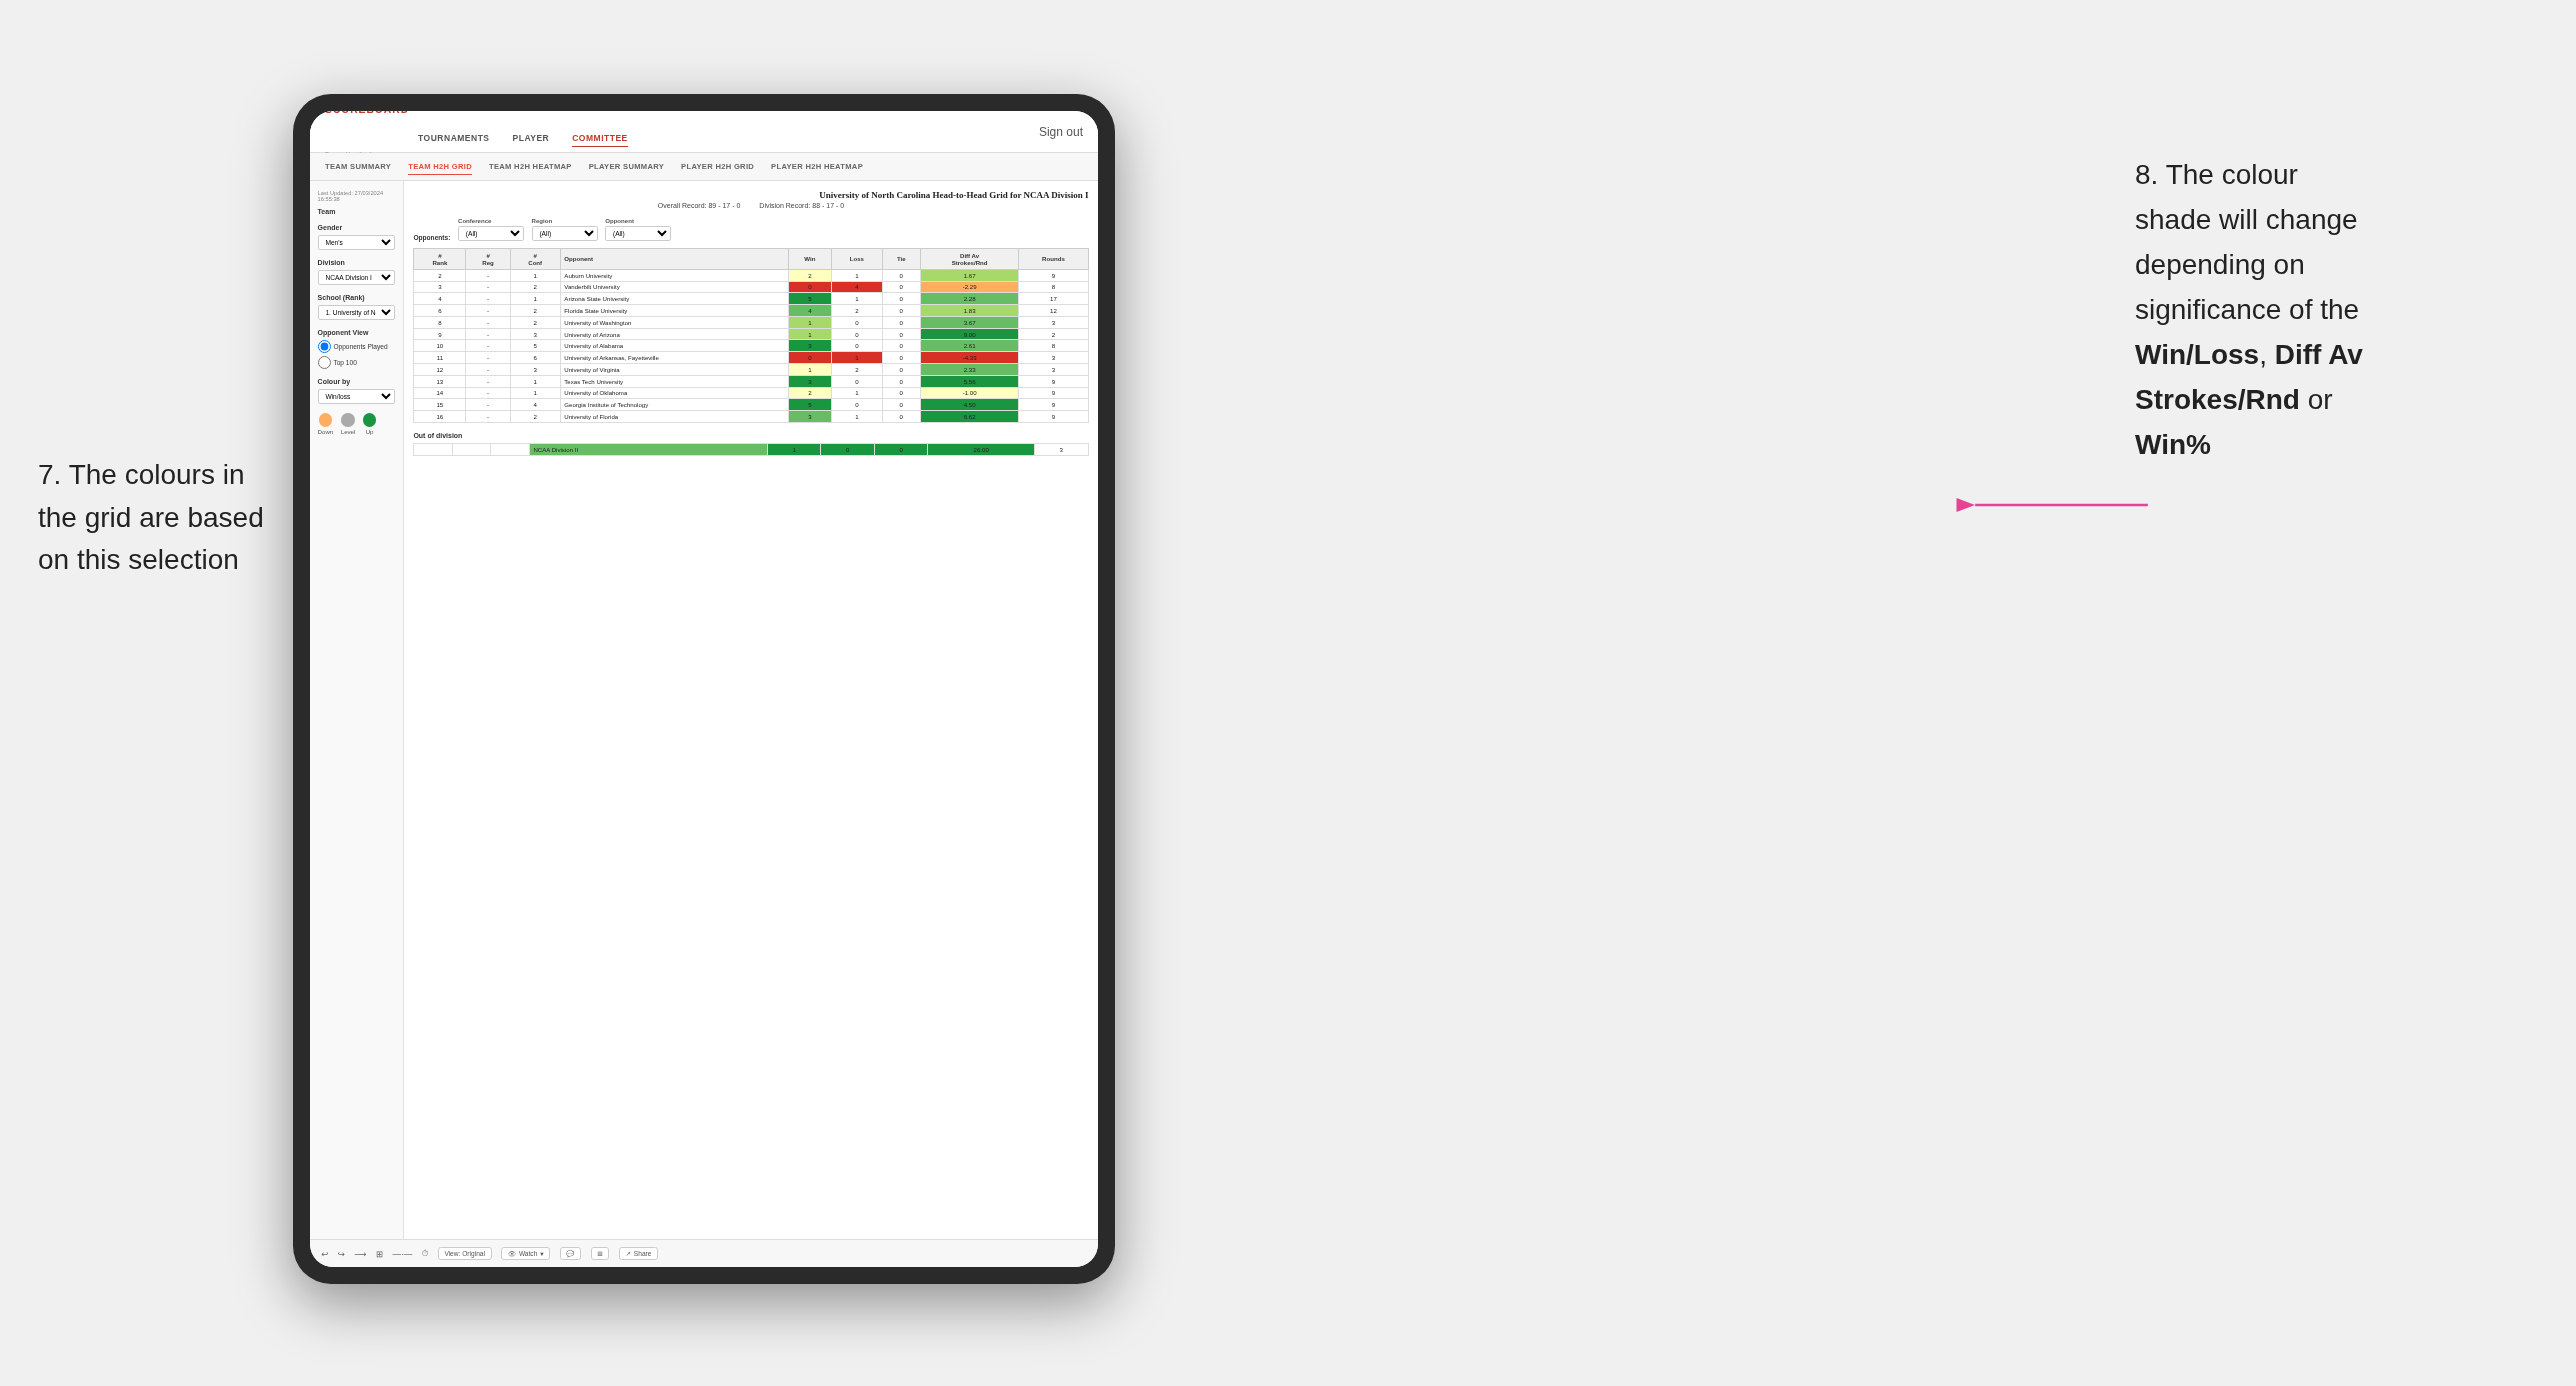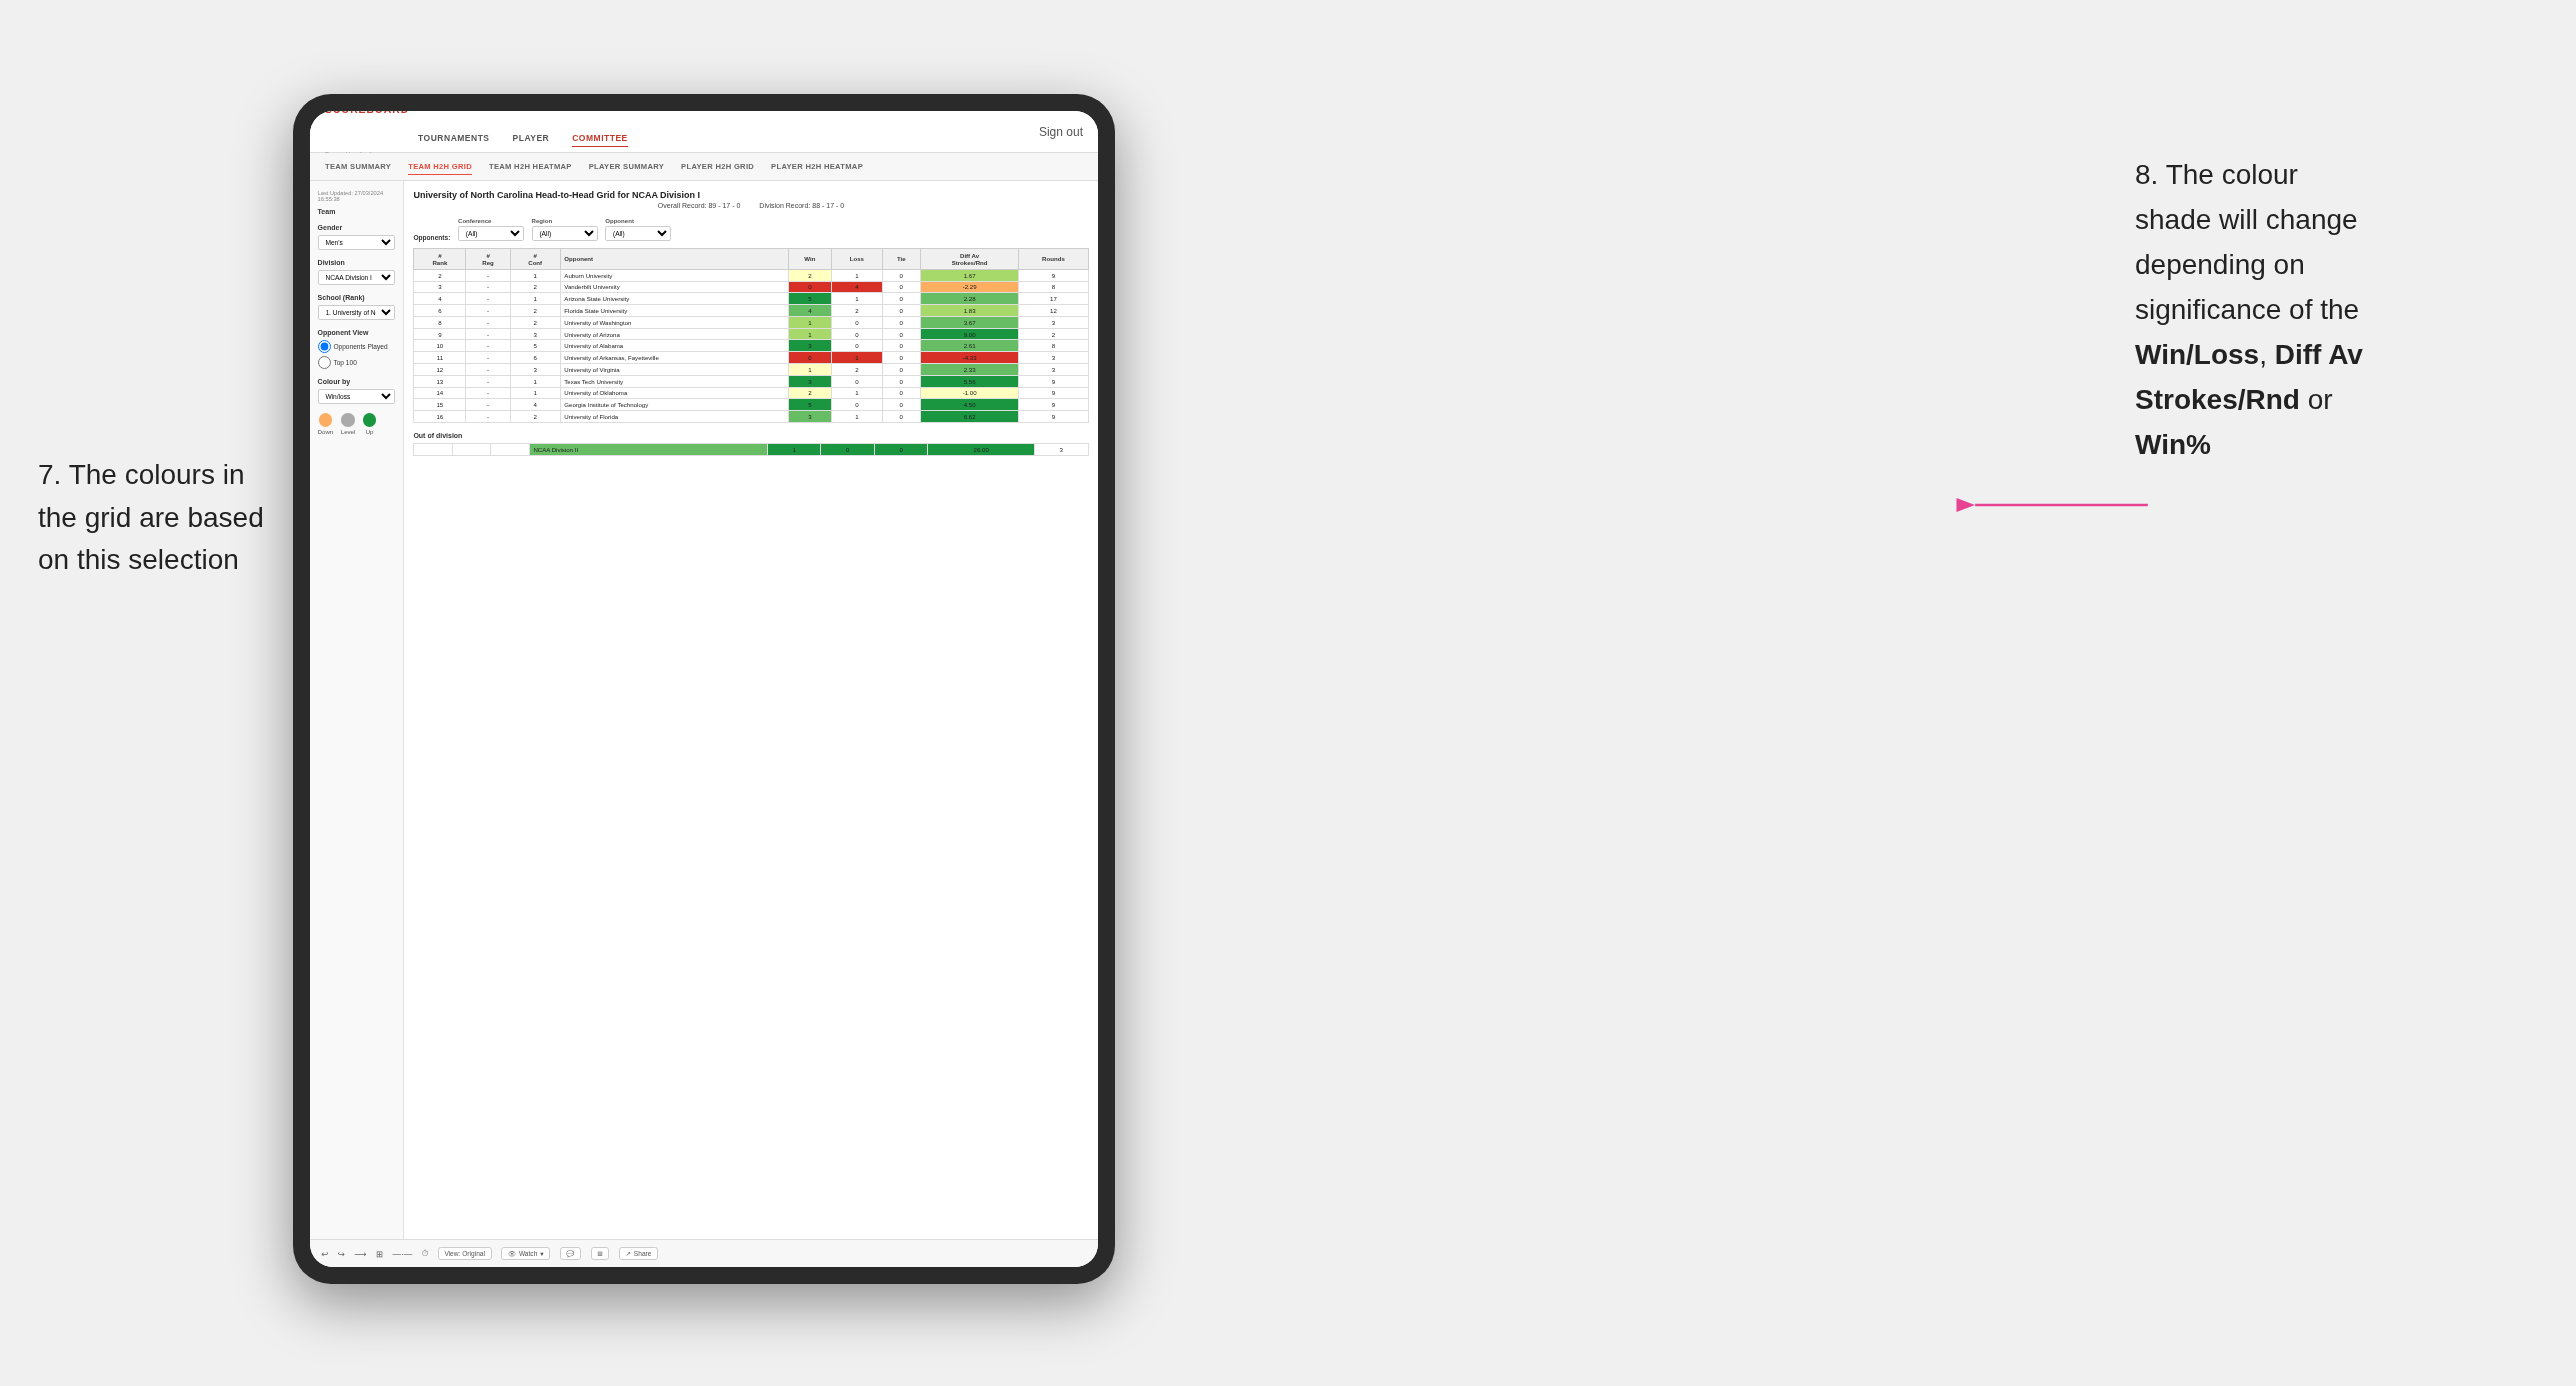--- a/index.html
+++ b/index.html
@@ -206,22 +206,23 @@
     .grid-content {
       flex: 1;
       padding: 9.4px;
       overflow-y: auto;
       overflow-x: auto;
     }
     .grid-title {
       font-size: 9px;
       font-weight: 700;
       color: #222;
-      text-align: left;
+      text-align: right;
       margin-bottom: 1.9px;
+      font-family: Liberation Serif, serif;
     }
     .grid-subtitle {
       font-size: 7px;
       color: #444;
       text-align: center;
       display: flex;
       justify-content: center;
       gap: 19px;
       margin-bottom: 7.6px;
     }

